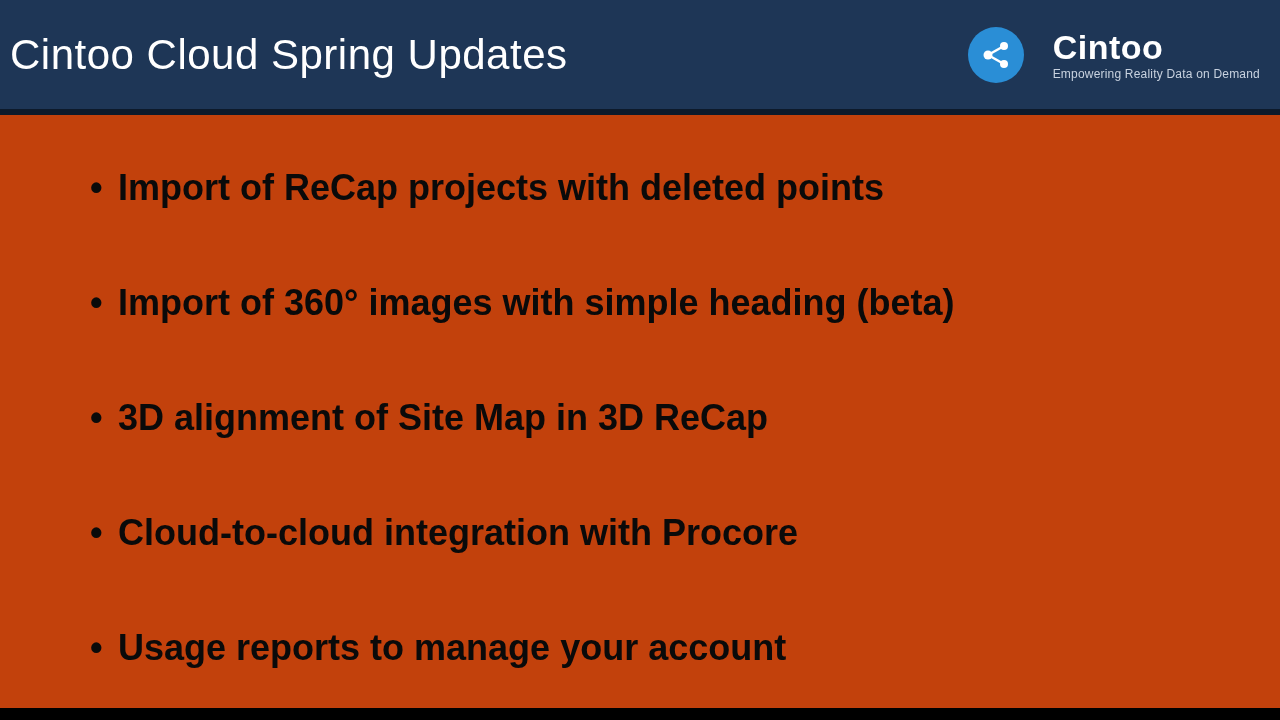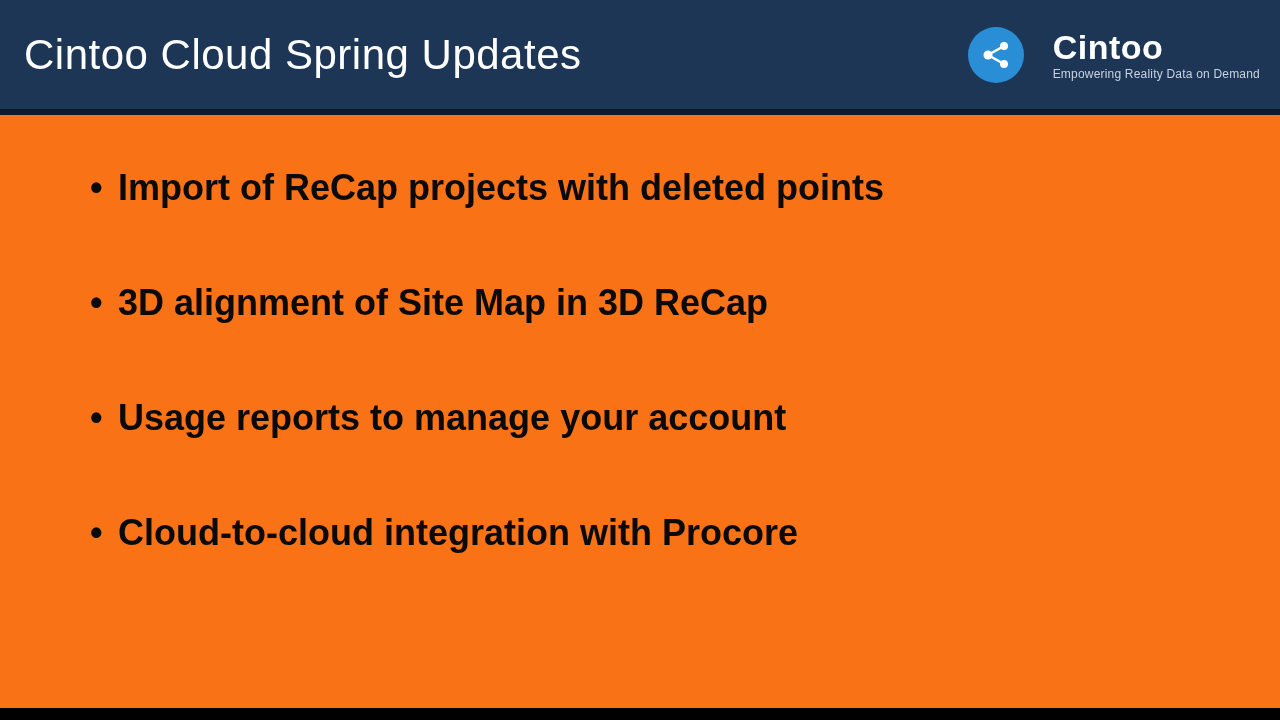--- a/index.html
+++ b/index.html
@@ -1,26 +1,26 @@
 <!DOCTYPE html>
 <html><head>
 <meta charset="utf-8">
 <style>
   * { margin: 0; padding: 0; box-sizing: border-box; }
   html, body { width: 1280px; height: 720px; font-family: Arial, Helvetica, sans-serif; background: #000; overflow: hidden; }
   .slide { width: 1280px; height: 720px; background: #ffffff; display: flex; flex-direction: column; }
-  .header { background: #1e3656; height: 115px; display: flex; align-items: center; justify-content: space-between; padding: 0 20px 0 24px; border-bottom: 6px solid #0d1a2b; }
+  .header { background: #1e3656; height: 115px; display: flex; align-items: center; justify-content: space-between; padding: 0 20px 0 10px; border-bottom: 6px solid #0d1a2b; }
   .title { color: #ffffff; font-size: 42px; font-weight: 400; letter-spacing: 0.5px; }
   .brand { display: flex; align-items: center; gap: 29px; }
   .brand-icon { width: 56px; height: 56px; border-radius: 50%; background: #2a8ed6; position: relative; flex-shrink: 0; }
   .brand-icon svg { position: absolute; top: 50%; left: 50%; transform: translate(-50%, -50%); }
   .brand-text { display: flex; flex-direction: column; line-height: 1; }
   .brand-name { color: #ffffff; font-size: 34px; font-weight: 700; letter-spacing: 0.5px; }
   .brand-tag { color: #c8d2df; font-size: 12px; margin-top: 4px; letter-spacing: 0.2px; }
-  .body { flex: 1; padding: 50px 70px 30px 90px; background: #f97316; }
+  .body { flex: 1; padding: 50px 70px 30px 90px; background: #c2410c; }
   .bullets { list-style: none; }
   .bullets li { position: relative; font-size: 36px; font-weight: 700; color: #0a0a0a; padding-left: 28px; margin-bottom: 70px; line-height: 1.25; }
   .bullets li:last-child { margin-bottom: 0; }
   .bullets li::before { content: "•"; position: absolute; left: 0; top: 0; font-size: 36px; color: #0a0a0a; }
   .footer-bar { height: 12px; background: #000; }
 </style>
 </head>
 <body>
 
 <div class="slide">
@@ -39,20 +39,21 @@
       <div class="brand-text">
         <span class="brand-name">Cintoo</span>
         <span class="brand-tag">Empowering Reality Data on Demand</span>
       </div>
     </div>
   </div>
 
   <div class="body">
     <ul class="bullets">
       <li>Import of ReCap projects with deleted points</li>
+      <li>Import of 360° images with simple heading (beta)</li>
       <li>3D alignment of Site Map in 3D ReCap</li>
+      <li>Cloud-to-cloud integration with Procore</li>
       <li>Usage reports to manage your account</li>
-      <li>Cloud-to-cloud integration with Procore</li>
     </ul>
   </div>
 
   <div class="footer-bar"></div>
 </div>
 
 </body></html>

